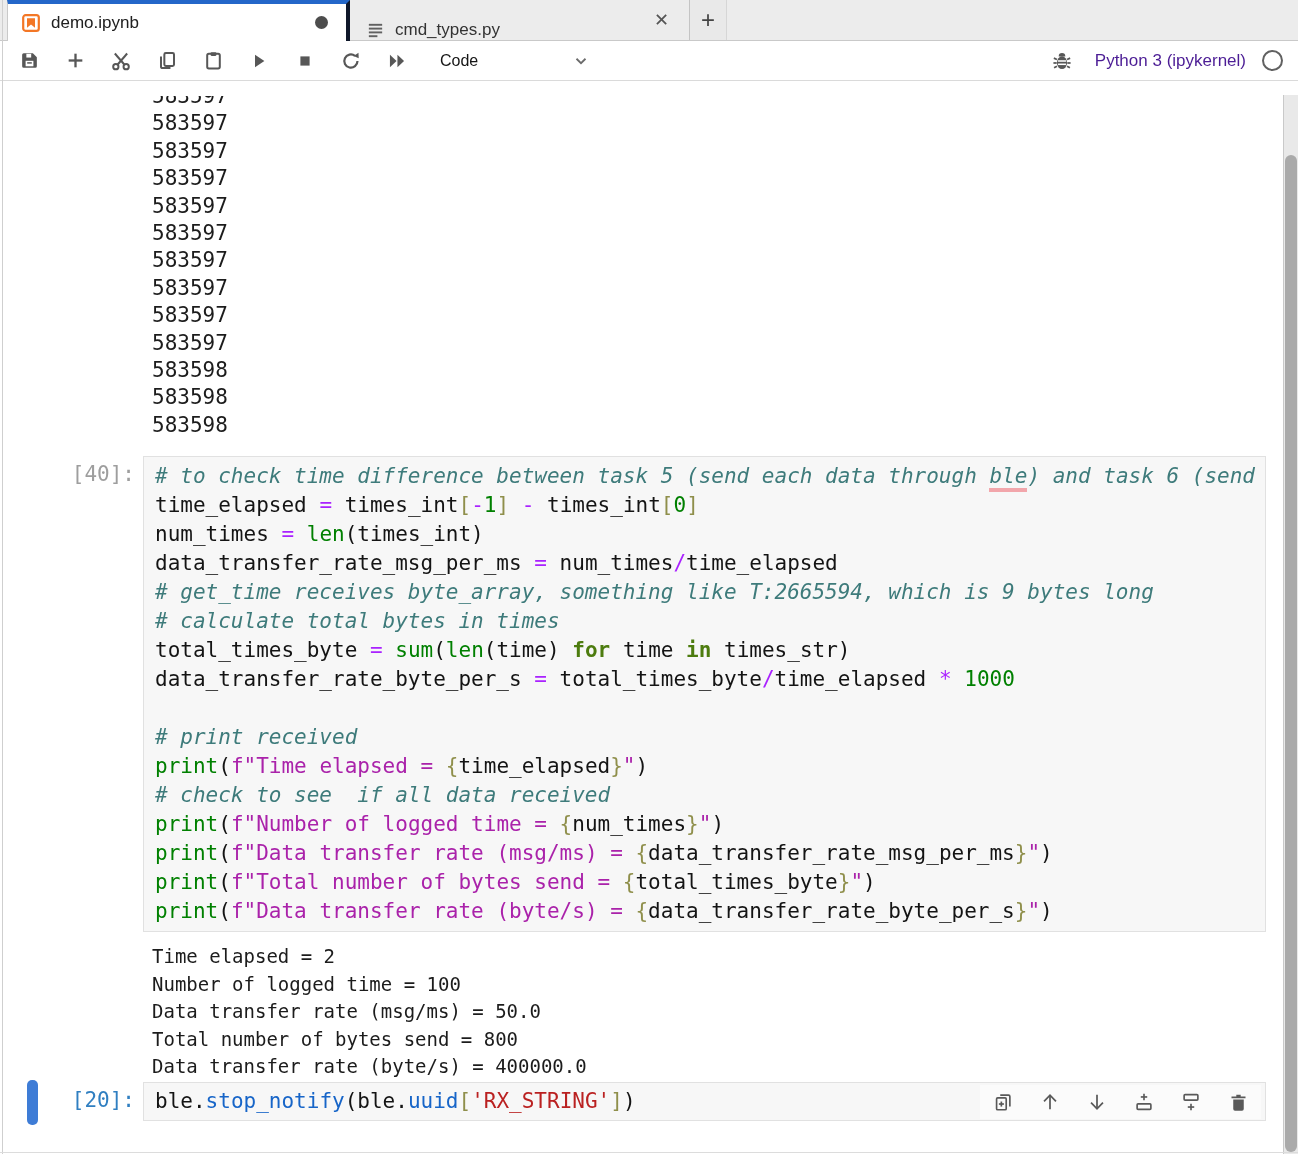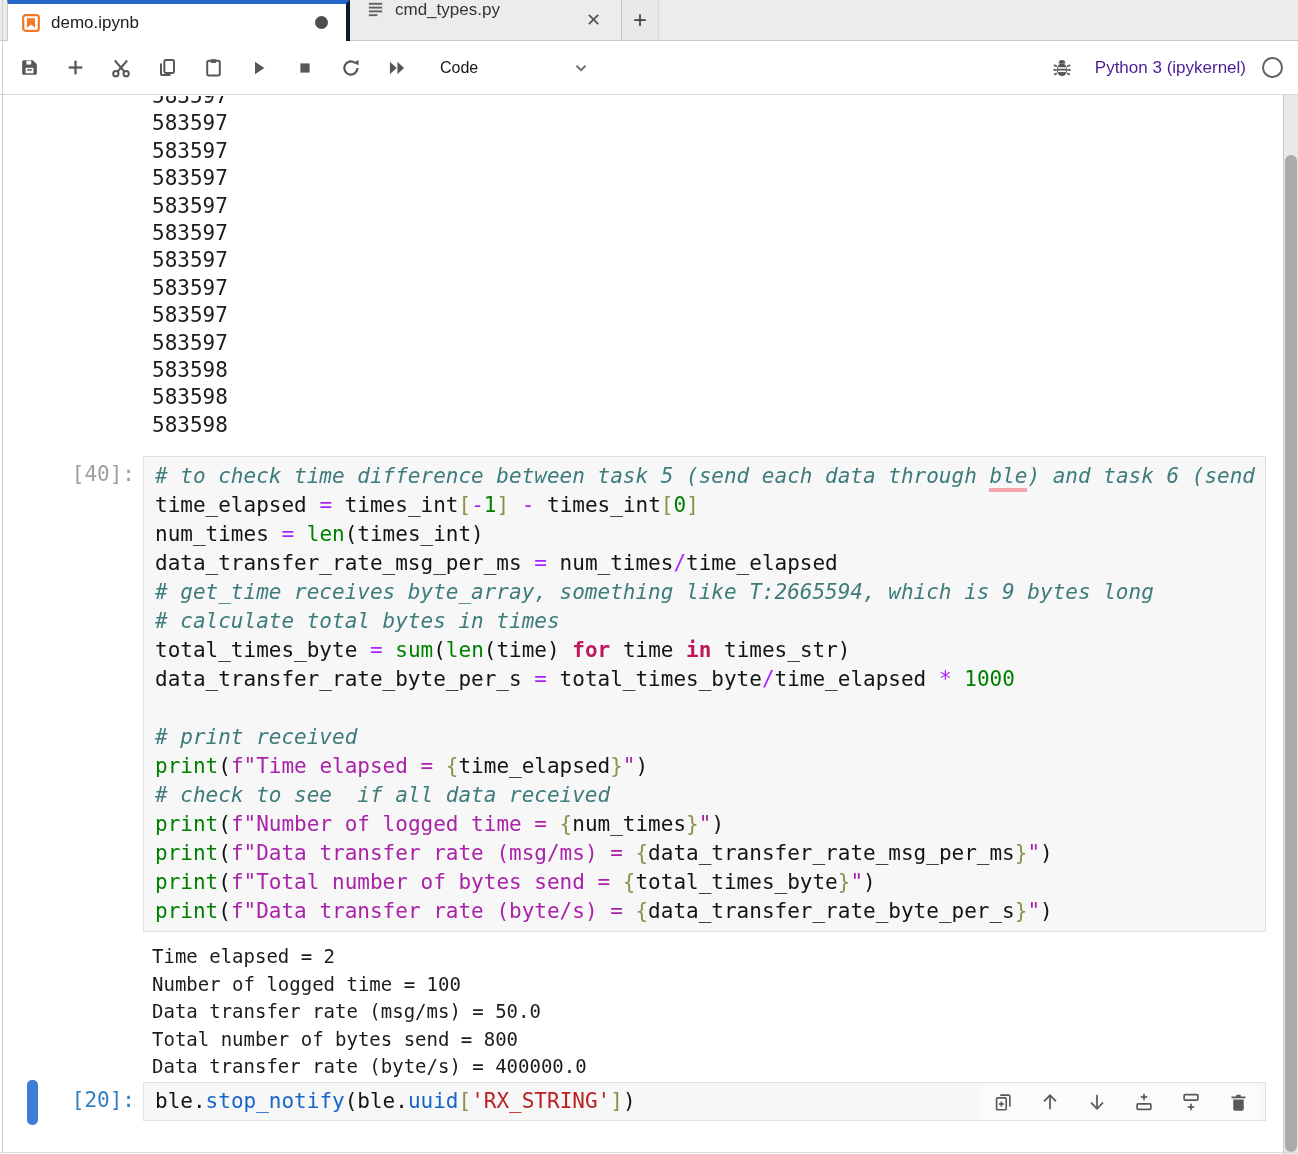--- a/index.html
+++ b/index.html
@@ -14,29 +14,29 @@
   
   .tabbar { height:41px; background:#ececec; border-bottom:1px solid #c9c9c9; display:flex; align-items:stretch; }
   .tab-active {
     margin-left:7px; width:343px; background:#ffffff; position:relative;
     border-left:1px solid #c9c9c9; border-right:4px solid #0f172a; border-top:4px solid #2467c9;
     display:flex; align-items:center; padding-left:13px; margin-bottom:-1px;
   }
   .tab-active .tab-label { margin-left:10px; font-size:17px; color:#202020; }
   .dirty-dot { position:absolute; right:18px; top:50%; margin-top:-6.5px; width:13px; height:13px; border-radius:50%; background:#4d4d4d; }
   .tab-inactive {
-    width:272px; background:#ececec; border-right:1px solid #c4c4c4; position:relative;
-    display:flex; align-items:flex-start; padding-left:16px;
+    width:340px; background:#ececec; border-right:1px solid #c4c4c4; position:relative;
+    display:flex; align-items:flex-end; padding-left:16px;
   }
   .tab-inactive .tab-label { margin-left:10px; font-size:17px; color:#333; }
   .tab-close { position:absolute; right:20px; top:50%; transform:translateY(-50%); font-size:18px; color:#555; line-height:1; }
   .tab-new { width:37px; display:flex; align-items:center; justify-content:center; background:#e9e9e9; border-right:1px solid #d6d6d6; font-size:24px; color:#444; }
 
   
-  .toolbar { height:54px; background:#fff; border-bottom:1px solid #dadada; display:flex; align-items:center; padding-left:6px; }
+  .toolbar { height:40px; background:#fff; border-bottom:1px solid #dadada; display:flex; align-items:center; padding-left:6px; }
   .tb-btn { width:46px; height:36px; display:flex; align-items:center; justify-content:center; color:#555; }
   .celltype-select { margin-left:20px; width:150px; display:flex; align-items:center; justify-content:space-between; }
   .celltype-select .ct-label { font-size:16px; color:#151515; }
   .tb-right { margin-left:auto; display:flex; align-items:center; padding-right:15px; }
   .kernel-name { font-size:17px; color:#4c1d95; margin:0 16px 0 18px; }
   .kernel-circle { width:21px; height:21px; border-radius:50%; border:2px solid #616161; background:#fff; }
 
   
   .content { position:absolute; top:96px; left:0; right:0; bottom:0; overflow:hidden; background:#fff; }
 
@@ -48,21 +48,21 @@
   .prompt-idle { color:#9e9e9e; }
   .prompt-active { color:#307fc1; }
   .cell-input { flex:none; margin-left:8px; width:1123px; background:#f7f7f7; border:1px solid #e1e1e1; overflow:hidden; position:relative; }
   .cell40-input { padding:5px 0 5px 11px; }
   .code-line { font-family:"DejaVu Sans Mono", monospace; font-size:21px; line-height:29px; height:29px; white-space:pre; color:#141414; }
 
   .tk-pl  { color:#141414; }
   .tk-cm  { color:#3e7b7b; font-style:italic; }
   .tk-op  { color:#aa22ff; }
   .tk-num { color:#008000; }
-  .tk-kw  { color:#be185d; font-weight:bold; }
+  .tk-kw  { color:#4d7c0f; font-weight:bold; }
   .tk-bi  { color:#008000; }
   .tk-str { color:#aa22aa; }
   .tk-str2{ color:#ba2121; }
   .tk-br  { color:#8f8f4b; }
   .tk-prop{ color:#1765c8; }
   .tk-underline { border-bottom:4px solid #f2a6ab; }
 
   .cell-output { margin:11px 0 0 152px; font-family:"DejaVu Sans Mono", monospace; font-size:19px; line-height:27.4px; color:#1c1c1c; white-space:pre; }
 
   .cell20-row { margin-top:2px; }

